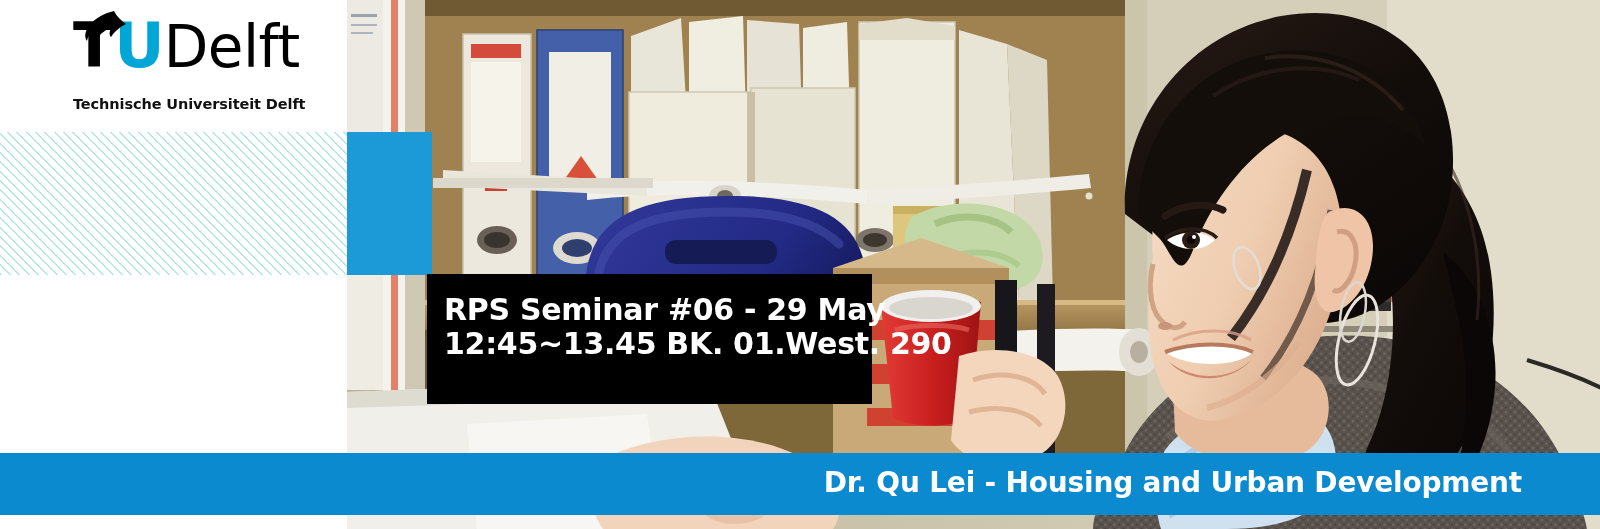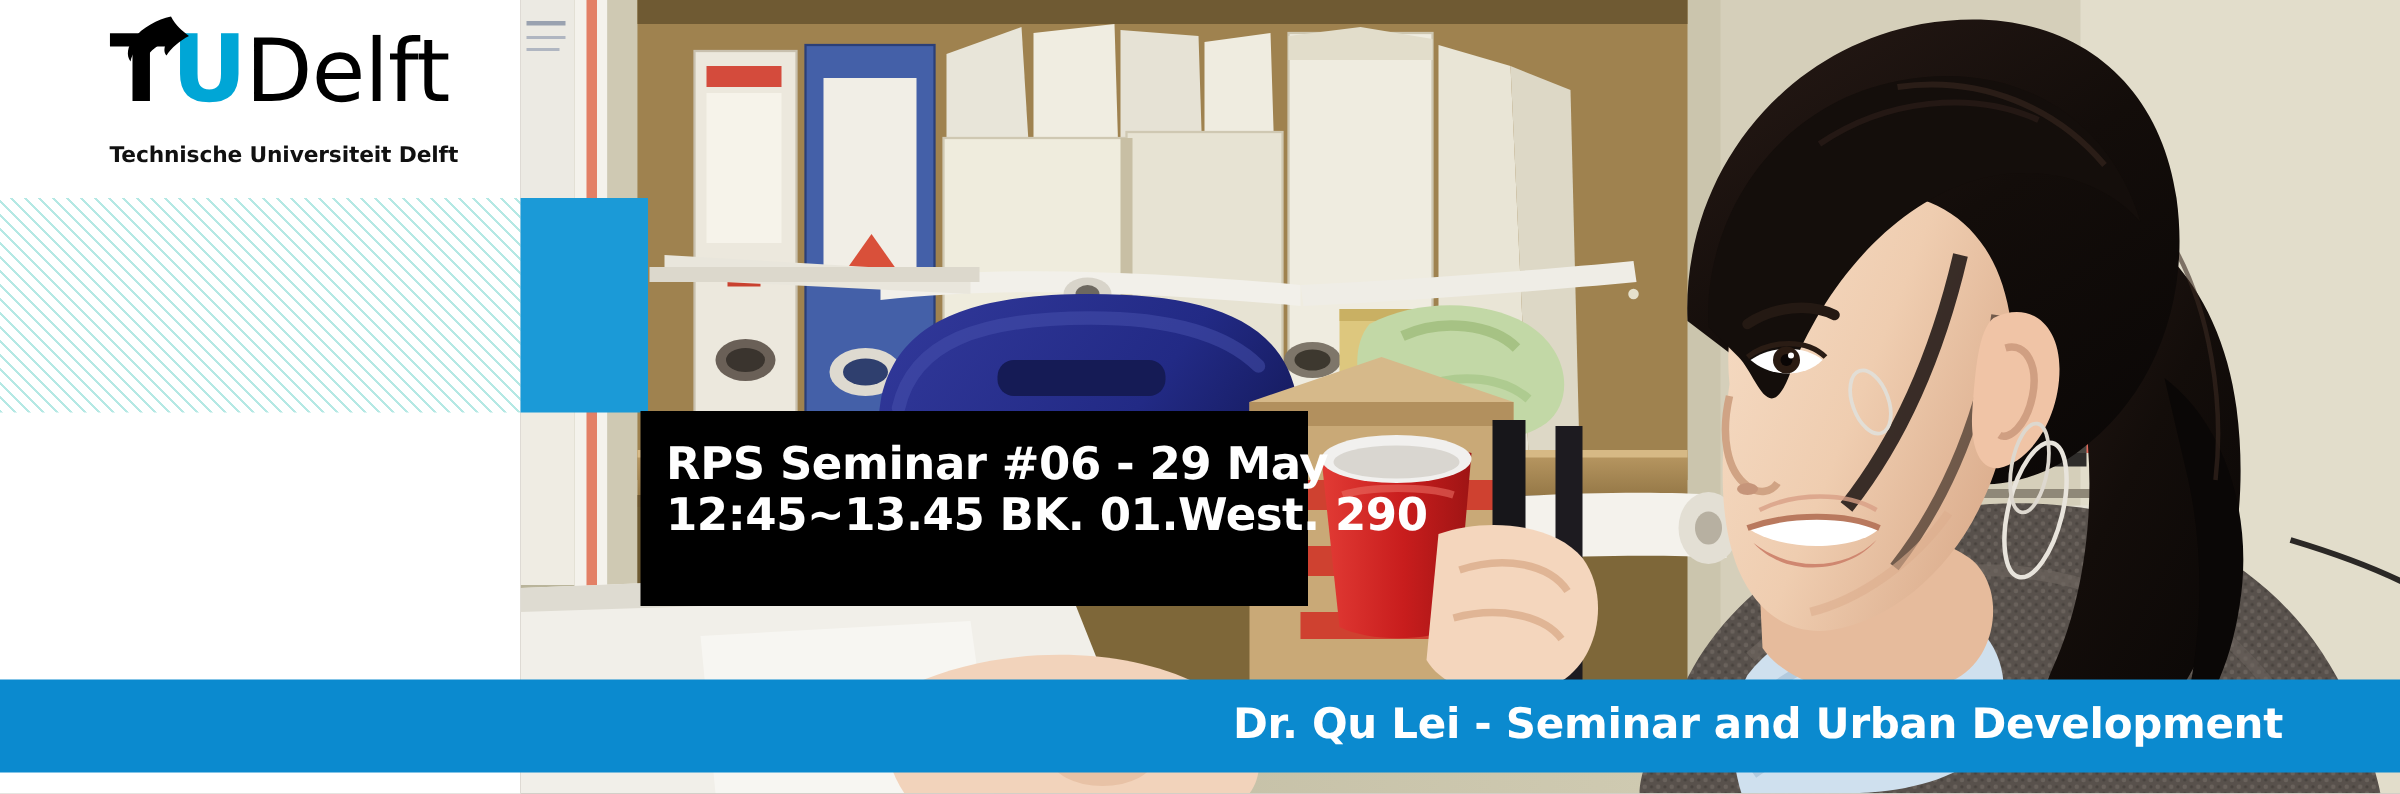--- a/index.html
+++ b/index.html
@@ -459,16 +459,16 @@
     </div>
     <div class="logo-sub">Technische Universiteit Delft</div>
   </div>
 
   <div class="caption-box">
     <div class="caption-line l1">RPS Seminar #06 - 29 May</div>
     <div class="caption-line l2">12:45~13.45 BK. 01.West. 290</div>
   </div>
 
   <div class="bottom-bar">
-    <div class="bottom-bar-text">Dr. Qu Lei - Seminar and Urban Development</div>
+    <div class="bottom-bar-text">Dr. Qu Lei - Housing and Urban Development</div>
   </div>
 
 </div>
 
 </body></html>

